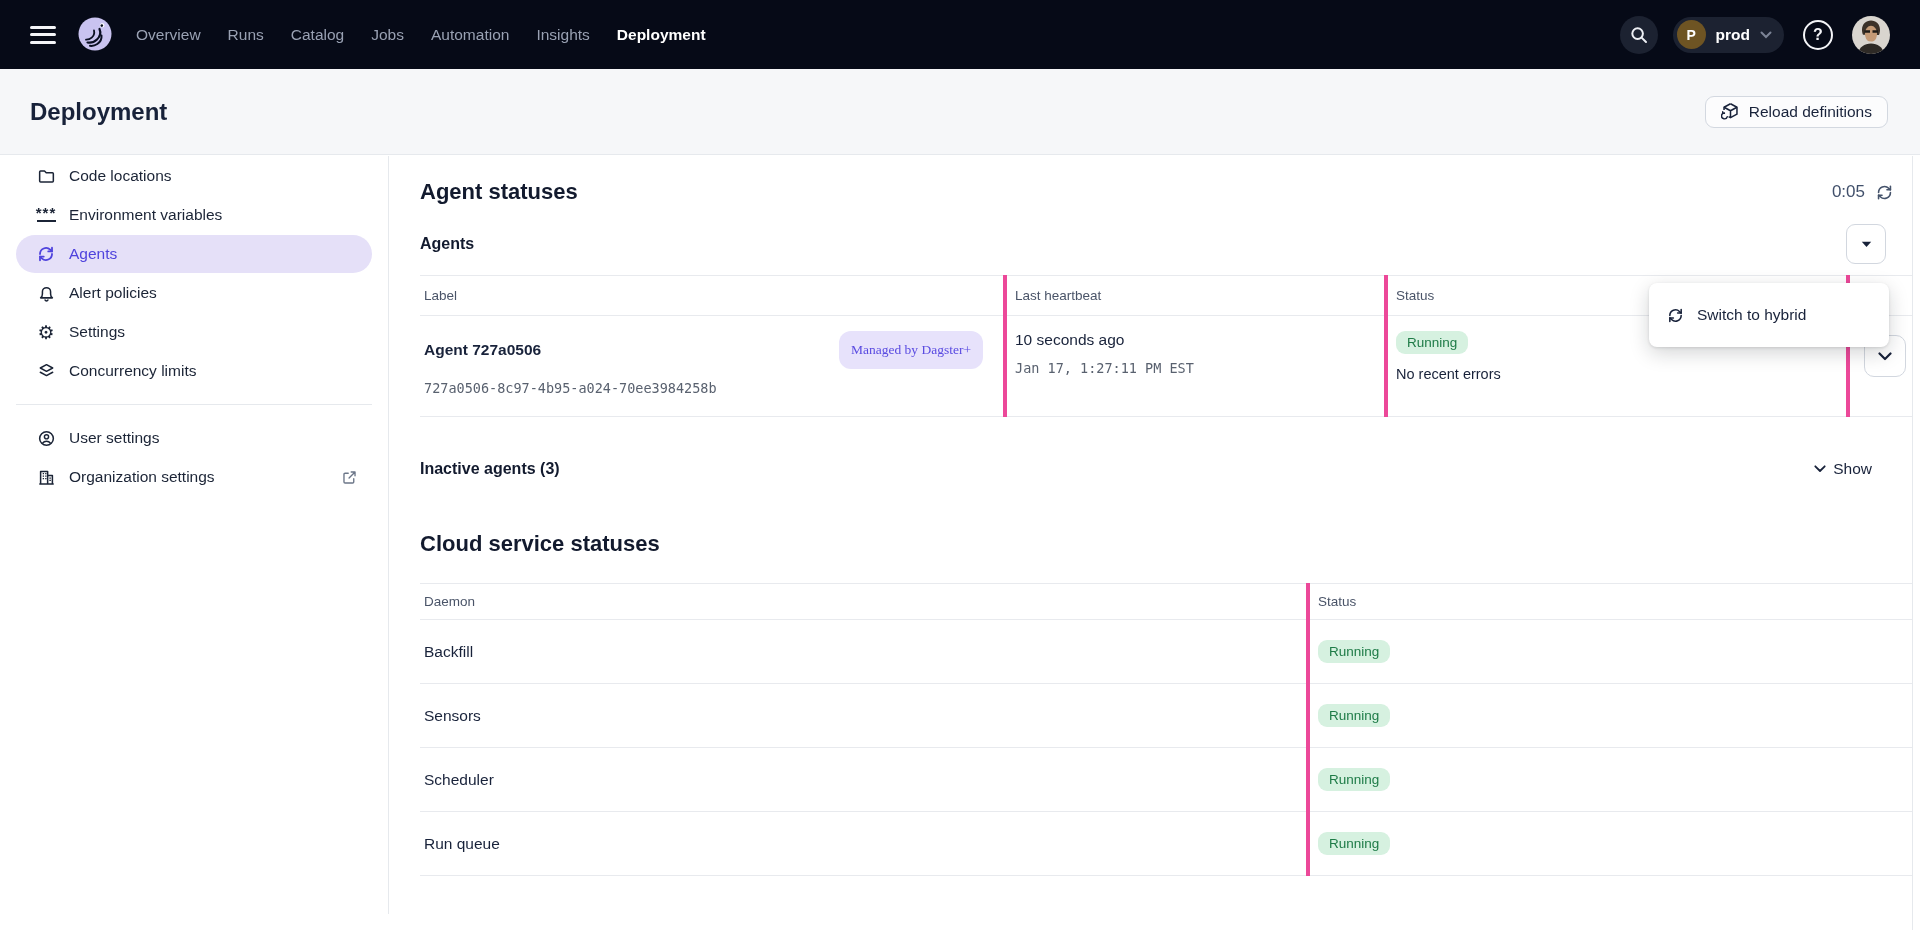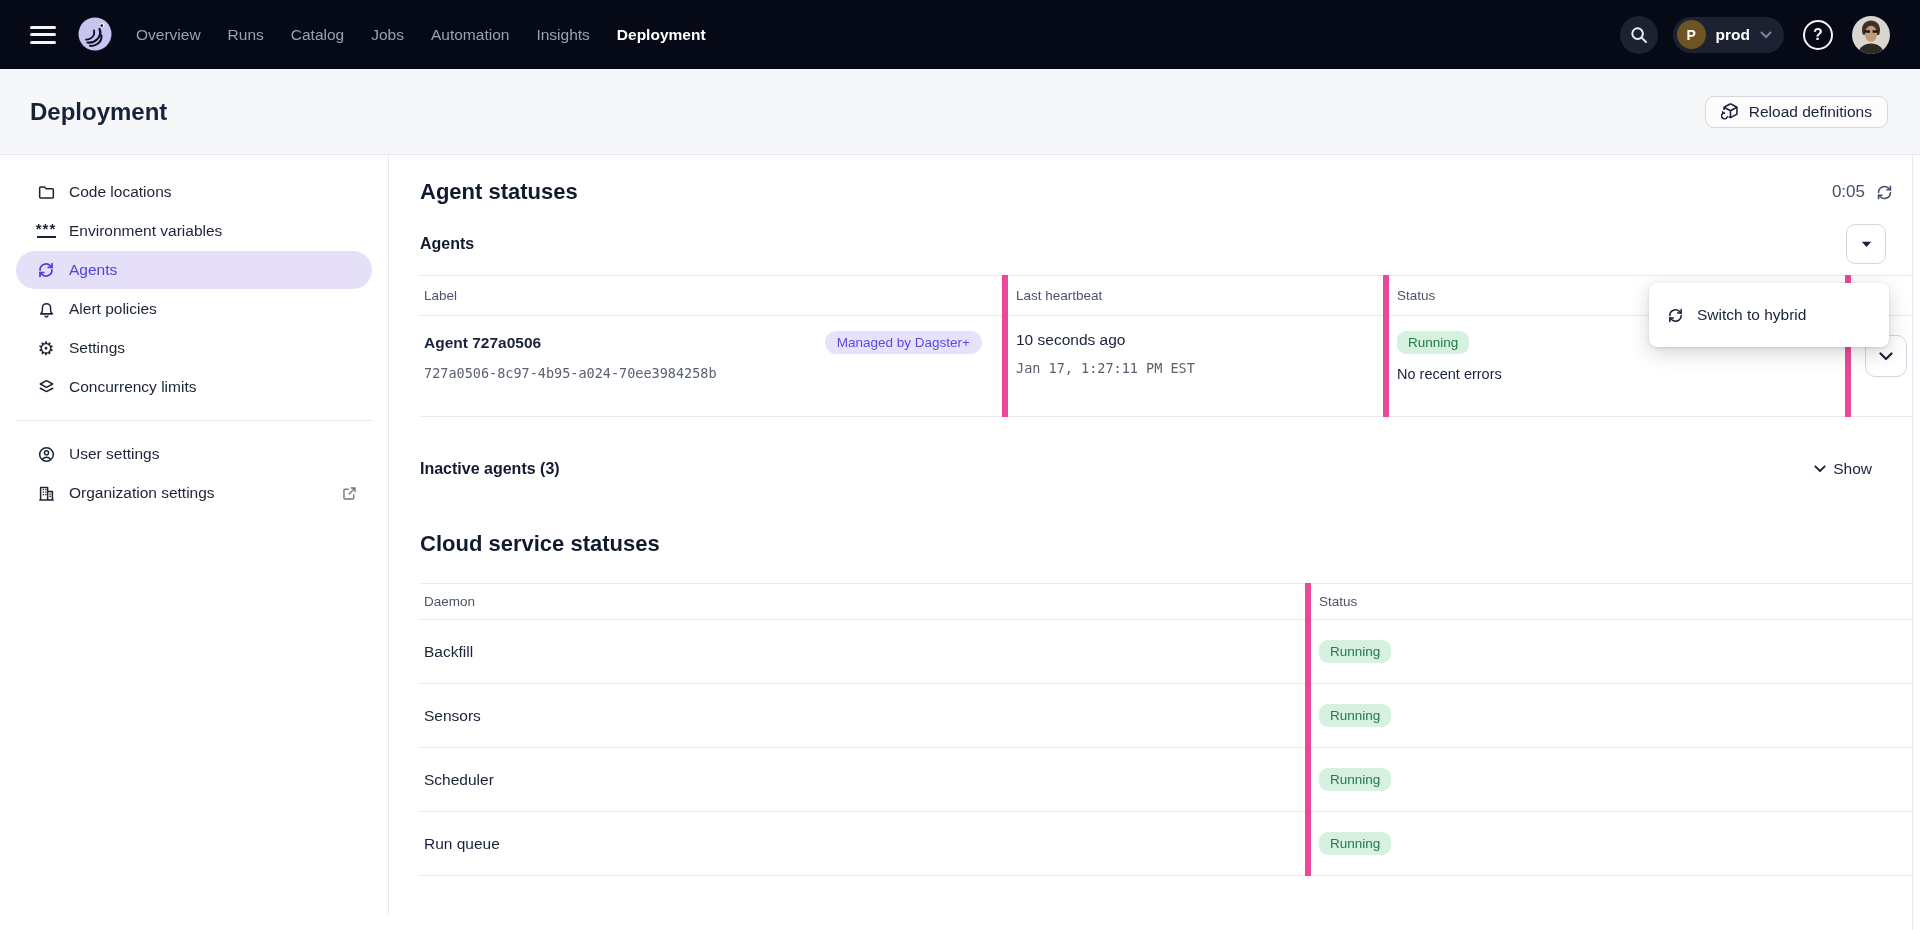--- a/index.html
+++ b/index.html
@@ -28,21 +28,21 @@
   
   .header-band { height:86px; background:#F6F7F9; border-bottom:1px solid #E6E9ED;
     display:flex; align-items:center; justify-content:space-between; padding:0 32px 0 30px; }
   .page-title { font-size:24px; font-weight:700; color:#18223A; }
   .reload-btn { height:32px; background:#FCFCFD; border:1px solid #D3D8E0; border-radius:9px;
     display:flex; align-items:center; gap:9px; padding:0 15px; font-size:15.5px; color:#18223A; cursor:pointer; }
 
   
   .app-body { position:absolute; top:156px; left:0; right:0; bottom:0; }
   .sidebar { position:absolute; top:0; left:0; bottom:16px; width:389px; background:#fff;
-    border-right:1px solid #E6E9ED; padding-top:16px; }
+    border-right:1px solid #E6E9ED; }
   .side-item { height:38px; margin:1px 16px; border-radius:19px; display:flex; align-items:center;
     gap:13px; padding:0 14px 0 20px; font-size:15.5px; color:#1B2436; cursor:pointer; }
   .side-item .ic { width:20px; height:20px; display:flex; align-items:center; justify-content:center; flex:none; }
   .side-item.active { background:#E5E0F8; color:#4F43DD; font-weight:500; }
   .side-divider { border-top:1px solid #E6E9ED; margin:14px 16px; }
   .ext-ic { margin-left:auto; color:#6B7688; }
   .ic-env { width:19px; height:14px; border-bottom:2.2px solid currentColor; display:flex; align-items:flex-end;
     justify-content:center; font-weight:800; font-size:15px; letter-spacing:1px; line-height:0.85; }
   .ic-env::before { content:"***"; }
   .ic-gear::before { content:"⚙"; font-size:19px; line-height:1; }
@@ -59,26 +59,26 @@
   .agents-head { margin-top:17px; height:44px; display:flex; align-items:center; justify-content:space-between; padding-right:26px; }
   .h2 { font-size:16px; font-weight:700; color:#121A2E; }
   .caret-btn { width:40px; height:40px; border-radius:9px; border:1px solid #D2D7DF; background:#fff;
     display:flex; align-items:center; justify-content:center; cursor:pointer; }
 
   table.grid { border-collapse:collapse; width:100%; table-layout:fixed; }
   .agents-table { margin-top:9px; }
   .grid th { font-size:13.5px; font-weight:400; color:#4A5468; text-align:left; height:40px;
     border-top:1px solid #E8EAEE; border-bottom:1px solid #E8EAEE; padding:0 0 0 4px; }
   .grid td { border-bottom:1px solid #E8EAEE; vertical-align:top; }
-  .grid .sep { border-left:6px solid #ec4899; padding-left:8px; }
+  .grid .sep { border-left:4px solid #ec4899; padding-left:8px; }
   .agents-table td { height:101px; padding-top:15px; }
   .cell-label { padding-left:4px; }
   .label-row { display:flex; align-items:center; justify-content:space-between; padding-right:20px; }
   .agent-name { font-size:15.5px; font-weight:700; color:#18223A; }
-  .badge-purple { background:#E7E2FB; color:#5A4BE1; font-size:13.5px; padding:4px 12px; border-radius:12px; white-space:nowrap; }
+  .badge-purple { background:#E7E2FB; color:#5A4BE1; font-size:13.5px; padding:11px 12px; border-radius:12px; white-space:nowrap;font-family:Liberation Serif, serif; }
   .mono { font-family:"DejaVu Sans Mono", monospace; font-size:13.5px; color:#59616F; margin-top:11px; }
   .hb-rel { font-size:15.5px; color:#18223A; }
   .pill-green { display:inline-block; background:#D6F1E0; color:#1E7B47; font-size:13.5px; padding:4px 11px; border-radius:9px; }
   .status-note { font-size:14.5px; color:#18223A; margin-top:12px; }
   .row-btn { width:42px; height:42px; border-radius:10px; border:1px solid #D2D7DF; background:#fff;
     display:flex; align-items:center; justify-content:center; cursor:pointer; }
   .action-cell { text-align:center; }
   .action-cell .row-btn { margin:4px auto 0; }
 
   .popup { position:absolute; left:1229px; top:127px; width:240px; height:64px; background:#fff; border-radius:8px;

